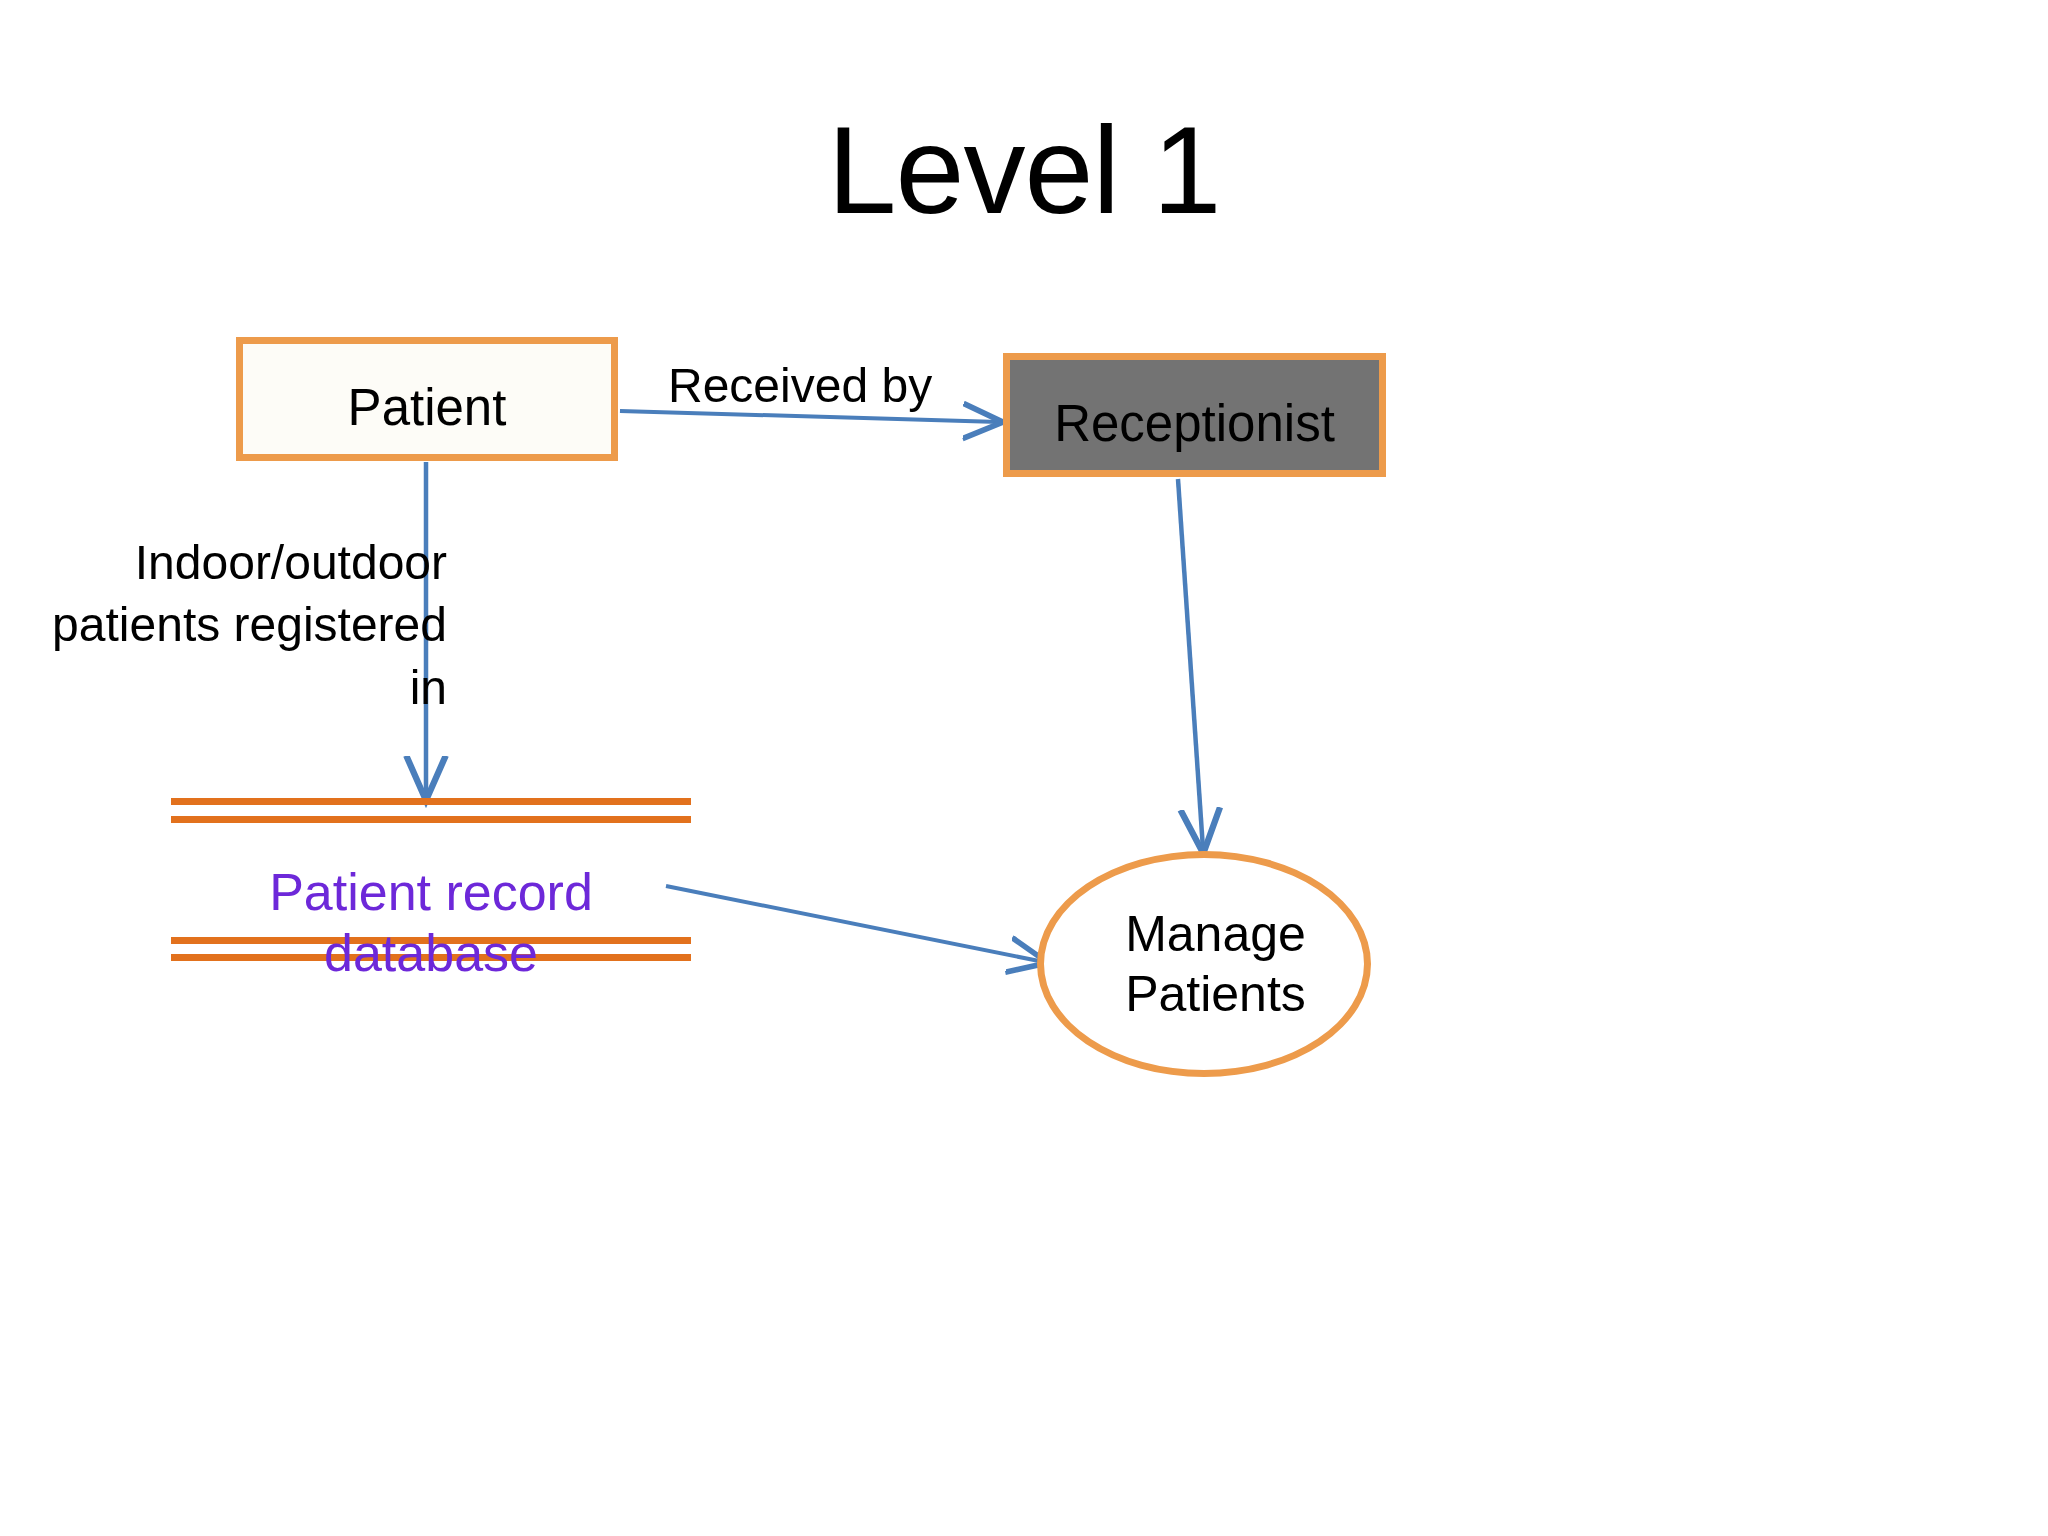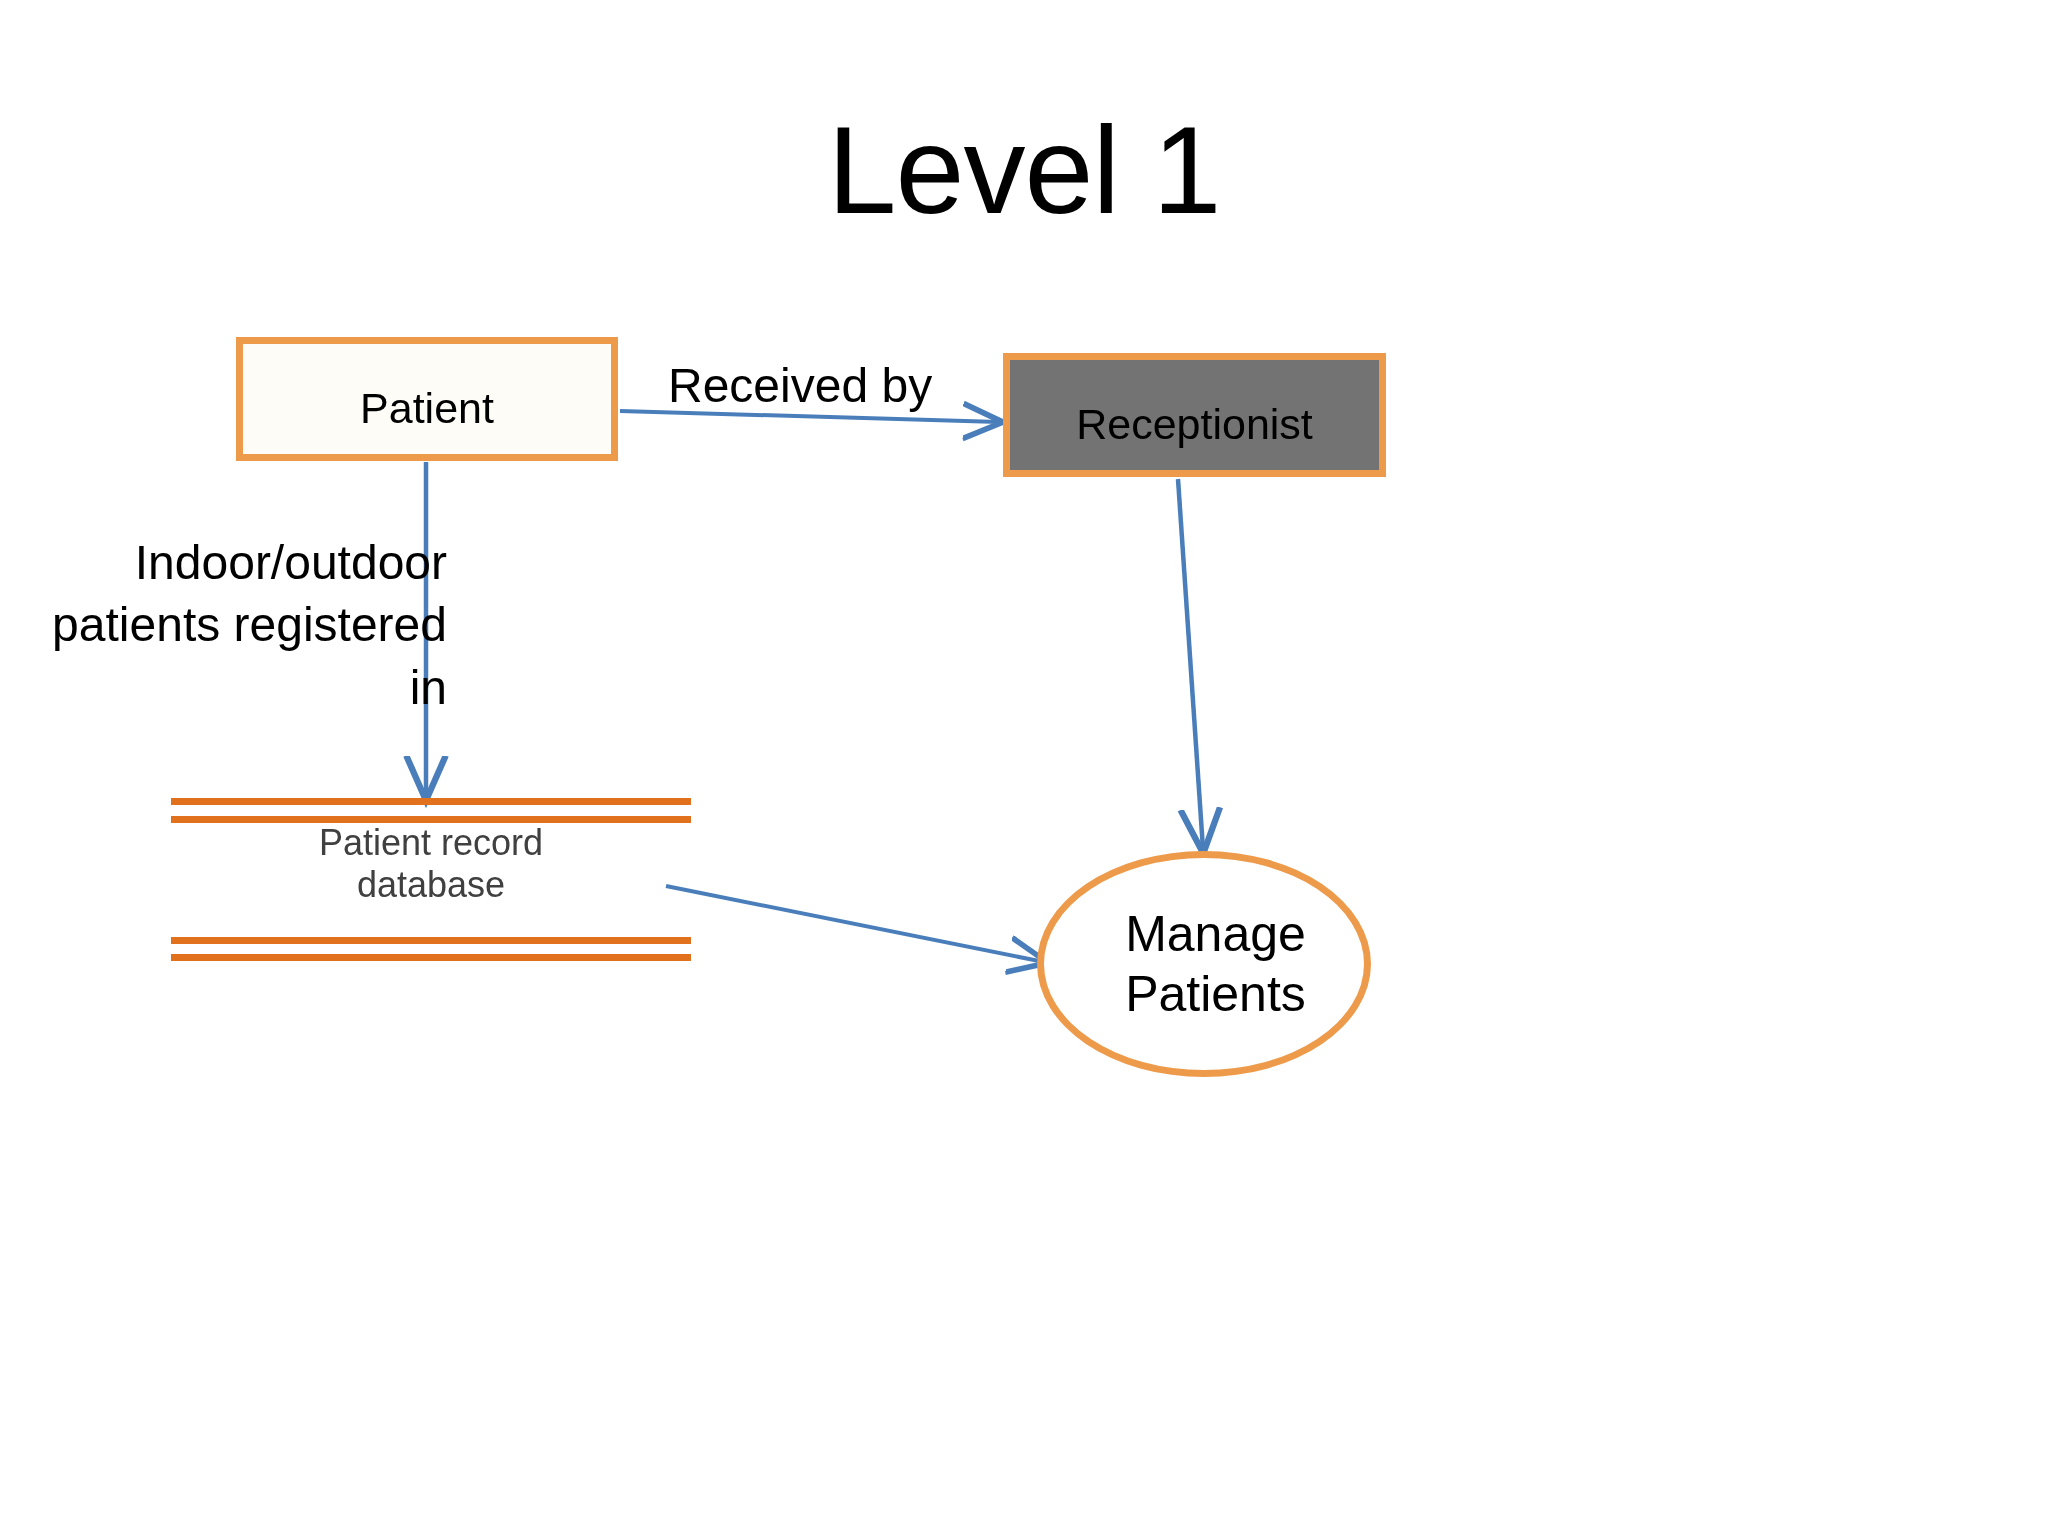--- a/index.html
+++ b/index.html
@@ -36,21 +36,21 @@
   
   .entity-box {
     position: absolute;
     box-sizing: border-box;
     border: 7px solid #ED9B4B;
     display: flex;
     align-items: center;
     justify-content: center;
   }
   .entity-label {
-    font-size: 43px;
+    font-size: 51px;
     line-height: 1.1;
     color: #000000;
     white-space: pre;
     margin-top: 19px;
   }
 
   #entity-patient {
     left: 236px;
     top: 337px;
     width: 382px;
@@ -81,26 +81,26 @@
     background: #E2711D;
   }
   #ds-rule-1 { top: 0px; }
   #ds-rule-2 { top: 18px; }
   #ds-rule-3 { top: 139px; }
   #ds-rule-4 { top: 156px; }
 
   #datastore-label {
     position: absolute;
     left: 171px;
-    top: 822px;
+    top: 862px;
     width: 520px;
     text-align: center;
-    font-size: 36px;
+    font-size: 52px;
     line-height: 1.18;
-    color: #404040;
+    color: #6d28d9;
     white-space: pre-line;
   }
 
   
   #process-manage-patients {
     position: absolute;
     left: 1037px;
     top: 851px;
     width: 334px;
     height: 226px;

